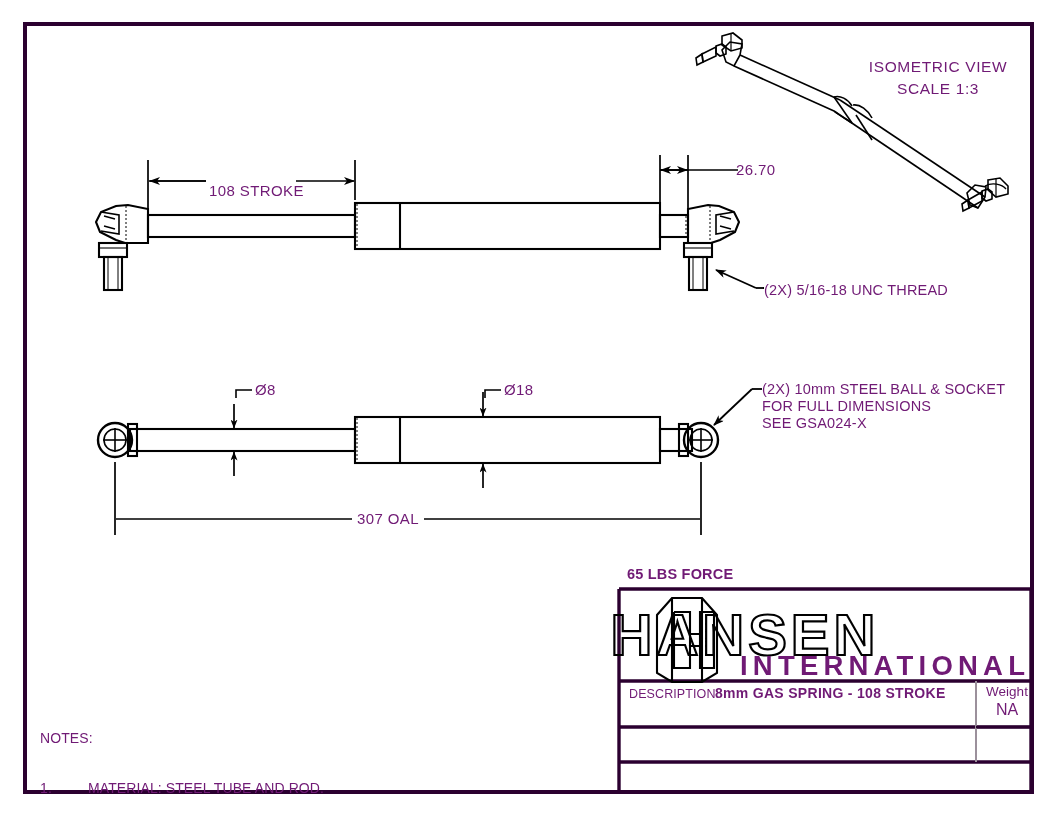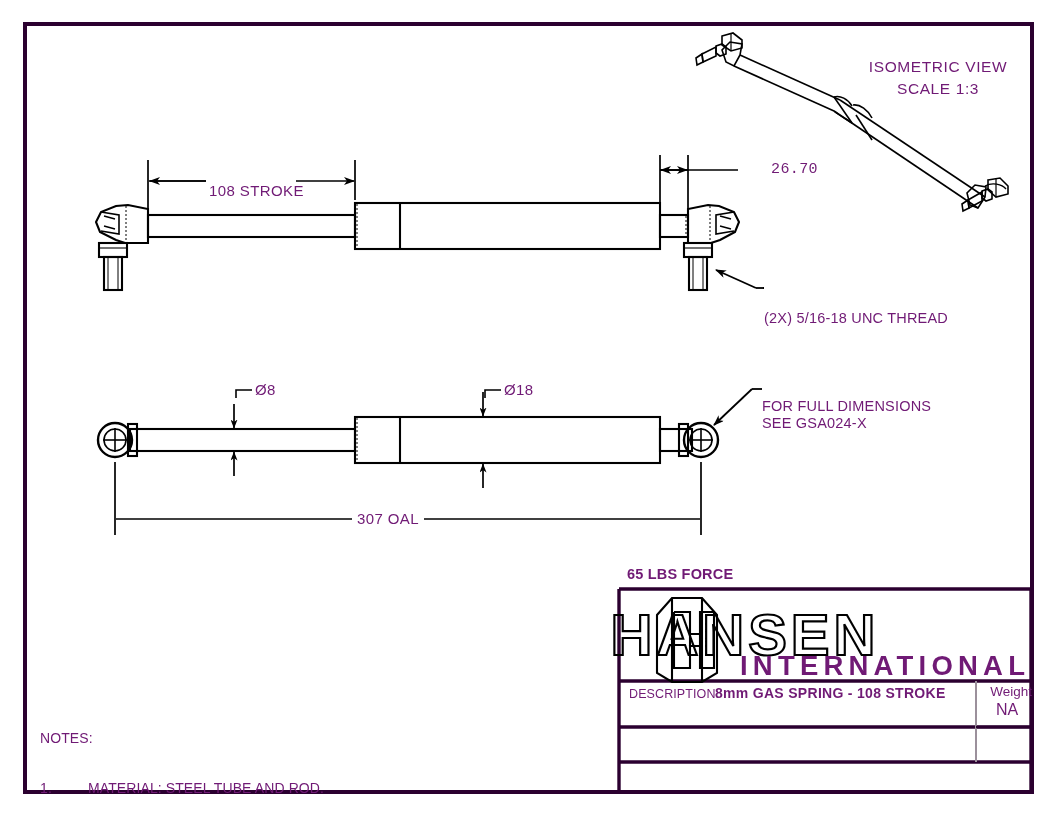--- a/index.html
+++ b/index.html
@@ -198,40 +198,41 @@
       </g>
     </g>
 
     <text x="745" y="655" font-family="Liberation Sans, sans-serif" font-size="58" font-weight="bold" letter-spacing="4" fill="none" stroke="#000" stroke-width="2.2" text-anchor="middle">HANSEN</text>
   </svg>
 
   <div class="txt iso-t" style="left:853px;top:58px;width:170px;">ISOMETRIC VIEW</div>
   <div class="txt iso-t" style="left:853px;top:80px;width:170px;">SCALE 1:3</div>
 
   <div class="txt dim" style="left:209px;top:172px;margin-top:10px;">108 STROKE</div>
-  <div class="txt dim" style="left:771px;top:161px;font-family:Liberation Mono, monospace;">26.70</div>
+  <div class="txt dim" style="left:736px;top:161px;">26.70</div>
   <div class="txt dim" style="left:255px;top:381px;">Ø8</div>
   <div class="txt dim" style="left:504px;top:381px;text-align:center;">Ø18</div>
   <div class="txt dim" style="left:357px;top:510px;">307 OAL</div>
 
-  <div class="txt lead" style="left:764px;top:282px;margin-top:28px;">(2X) 5/16-18 UNC THREAD</div>
+  <div class="txt lead" style="left:764px;top:282px;">(2X) 5/16-18 UNC THREAD</div>
+  <div class="txt lead" style="left:762px;top:381px;">(2X) 10mm STEEL BALL &amp; SOCKET</div>
   <div class="txt lead" style="left:762px;top:398px;">FOR FULL DIMENSIONS</div>
   <div class="txt lead" style="left:762px;top:415px;">SEE GSA024-X</div>
 
   <div class="txt force" style="left:627px;top:566px;">65 LBS FORCE</div>
 
   <div class="txt notes" style="left:40px;top:697px;">
     <span class="row">NOTES:</span>
     <span class="row"><span class="num">1.</span><span>MATERIAL: STEEL TUBE AND ROD.</span></span>
     
     
     
   </div>
 
   <div class="txt" style="left:740px;top:650px;font-size:27.5px;font-weight:bold;letter-spacing:5.2px;">INTERNATIONAL</div>
 
   <div class="txt desc-lbl" style="left:629px;top:687px;">DESCRIPTION:</div>
   <div class="txt desc-val" style="left:715px;top:685px;">8mm GAS SPRING - 108 STROKE</div>
 
-  <div class="txt wt-lbl" style="left:982px;top:684px;width:50px;text-align:right;">Weight</div>
+  <div class="txt wt-lbl" style="left:982px;top:684px;width:50px;text-align:center;">Weight</div>
   <div class="txt wt-val" style="left:982px;top:701px;width:50px;text-align:center;">NA</div>
 
 </div>
 
 </body></html>

